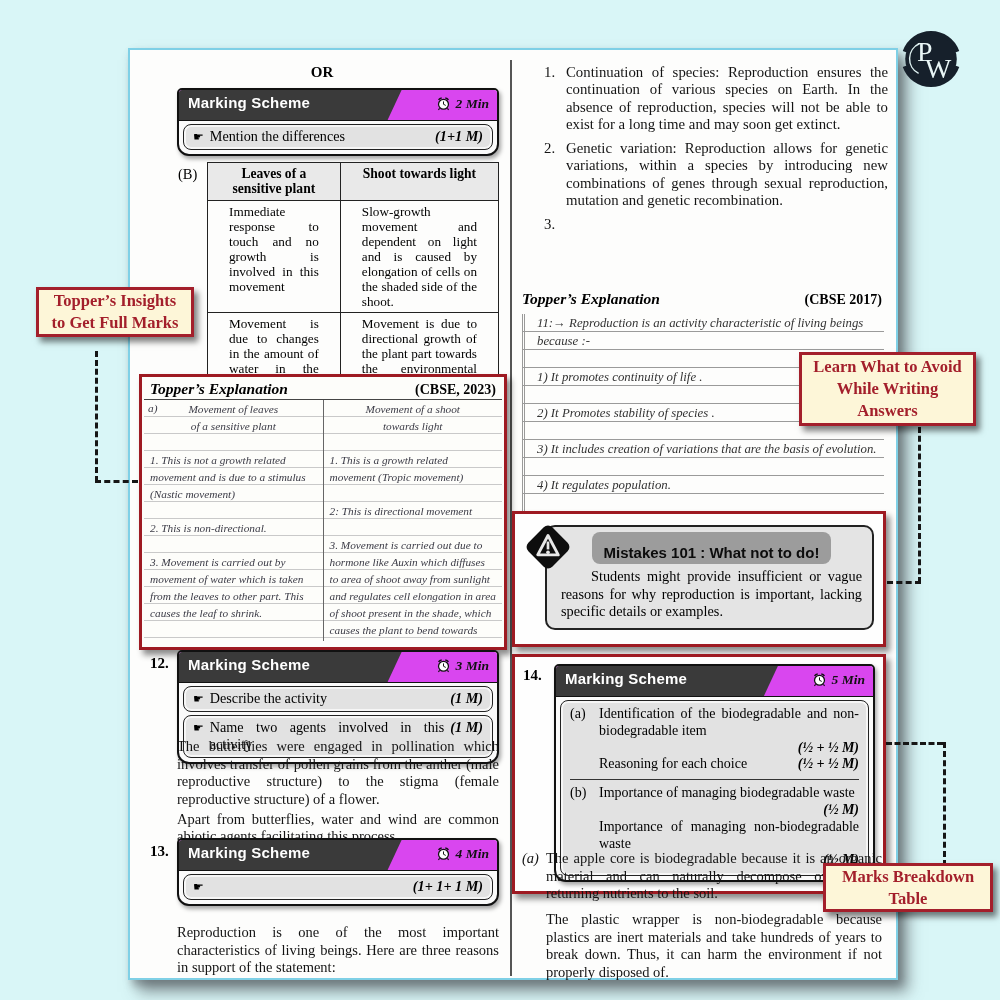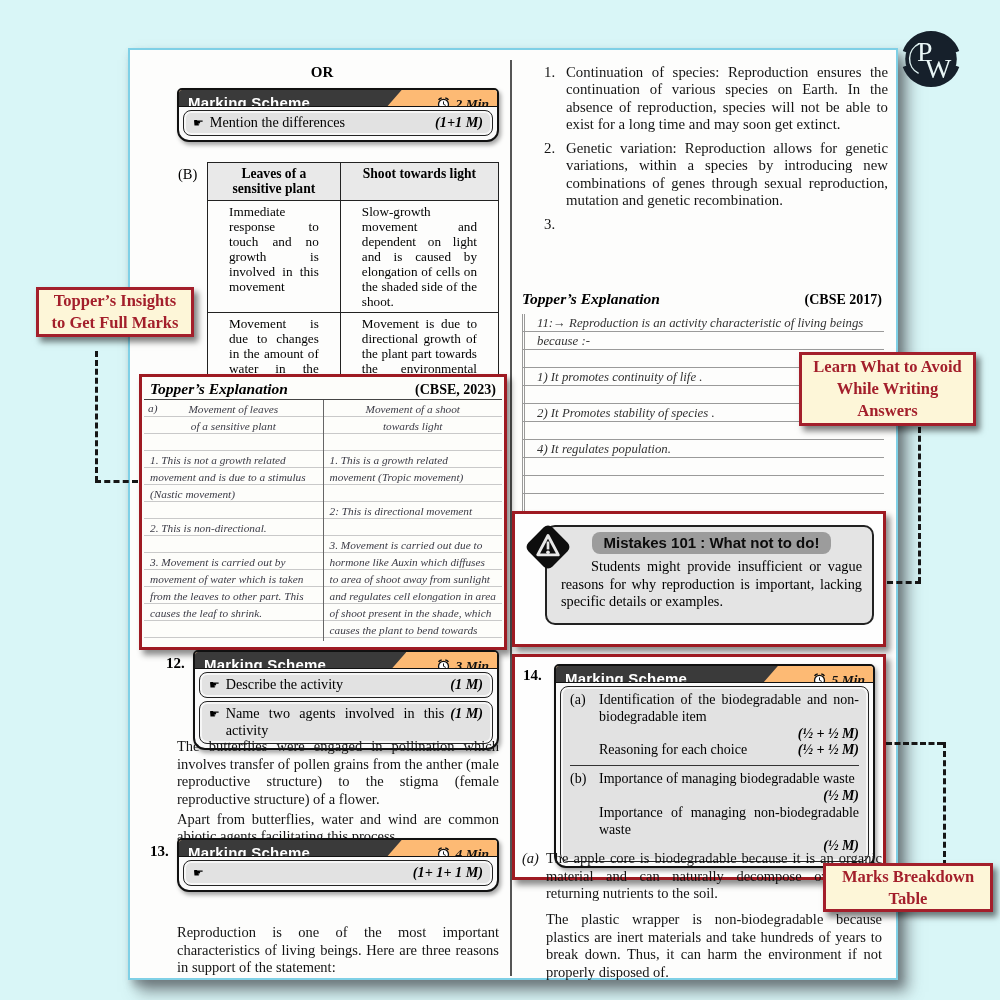--- a/index.html
+++ b/index.html
@@ -15,21 +15,21 @@
   .col-divider { position:absolute; left:380px; top:10px; height:916px; width:2px; background:#555; }
 
   .col-left  { position:absolute; left:47px;  top:12px; width:322px; height:912px; }
   .col-right { position:absolute; left:392px; top:12px; width:366px; height:912px; }
 
   .para { font-size:14.5px; line-height:1.22; text-align:justify; color:#141414; }
 
   
   .ms { border:2px solid #111; border-radius:5px 5px 12px 12px; background:#fafafa;
         box-shadow:2px 3px 4px rgba(0,0,0,.35); }
-  .ms-head { position:relative; height:17px; background:#fdba74; border-bottom:1.5px solid #111;
+  .ms-head { position:relative; height:31px; background:#d946ef; border-bottom:1.5px solid #111;
              border-radius:3px 3px 0 0; overflow:hidden; }
   .ms-head-dark { position:absolute; left:0; top:0; bottom:0; width:70%;
         background:#3a3a3a; color:#fff; font:bold 15px "Liberation Sans", sans-serif;
         line-height:26px; padding-left:9px; letter-spacing:.2px;
         clip-path:polygon(0 0,100% 0,calc(100% - 14px) 100%,0 100%); }
   .ms-time { position:absolute; right:8px; top:0; height:27px; display:flex; align-items:center; gap:5px;
              font:bold italic 13.5px "Liberation Serif", serif; color:#111; }
   .ms-items { padding:3px 4px 4px; }
   .ms-item { display:flex; flex-wrap:wrap; align-items:baseline; column-gap:6px;
              border:1.8px solid #222; border-radius:8px; background:#e2e2e2;
@@ -63,21 +63,21 @@
             background:repeating-linear-gradient(to bottom, #fdfdfa 0 16px, #c9c9c9 16px 17px);
             font-style:italic; font-size:11.3px; line-height:17px; color:#3b3b46; overflow:hidden; }
   .hw-col { flex:1; padding:1px 6px 0; }
   .hw-col + .hw-col { border-left:1.2px solid #666; }
   .hw-head { text-align:center; }
   .hw-p { margin-top:17px; }
   .hw-marker { position:absolute; left:4px; top:0; font-style:italic; }
   .hw2023 .hw-col:first-child { padding-left:18px; }
 
   .q-num { position:absolute; left:-29px; top:3px; font-weight:bold; font-size:15px; }
-  .q12-ms { position:absolute; top:588px; left:0; right:0;margin-left:16px; }
+  .q12-ms { position:absolute; top:588px; left:0; right:0; }
   .q12-paras { position:absolute; top:676px; left:0; right:0; }
   .q12-paras .para + .para { margin-top:2px; }
   .q13-ms { position:absolute; top:776px; left:0; right:0; }
   .q13-para { position:absolute; top:862px; left:0; right:0; }
 
   
   .r-list { position:absolute; top:2px; left:0; width:366px; }
   .r-li { position:relative; padding-left:44px; margin-bottom:6px; font-size:14.8px;
           line-height:1.18; text-align:justify; color:#141414; }
   .r-li .num { position:absolute; left:22px; }
@@ -88,21 +88,21 @@
             background:repeating-linear-gradient(to bottom, transparent 0 17px, #9a9a9a 17px 18px);
             font-style:italic; font-size:12.8px; line-height:18px; color:#333; }
   .hw2017 .hw-line { margin-bottom:18px; }
 
   .mist-wrap { position:absolute; left:-10px; top:449px; width:374px; height:136px;
                border:3px solid #9e1a22; background:#fefefe;
                box-shadow:4px 5px 6px rgba(0,0,0,.45); }
   .mist-inner { position:relative; margin:11px 9px 9px 30px; border:2px solid #222; border-radius:10px;
                 background:#e4e4e4; padding:5px 10px 7px 14px; min-height:100px; }
   .mist-pill { width:fit-content; margin:0 auto 4px; background:#9c9c9c; border-radius:8px;
-               padding:2px 12px 3px; font:bold 15px "Liberation Sans", sans-serif; color:#0c0c0c; }
+               padding:12px 12px 3px; font:bold 15px "Liberation Sans", sans-serif; color:#0c0c0c; }
   .mist-body { font-size:14.3px; line-height:1.24; text-align:justify; text-indent:30px; }
   .warn-ico { position:absolute; left:4px; top:4px; width:58px; height:58px; z-index:2; }
 
   .q14-wrap { position:absolute; left:-10px; top:592px; width:374px;
               border:3px solid #9e1a22; background:#fefefe;
               box-shadow:4px 5px 6px rgba(0,0,0,.45);
               padding:7px 8px 9px; display:flex; gap:5px; }
   .q14-num { width:26px; font-weight:bold; font-size:15px; padding-top:3px; }
   .q14-ms { flex:1; }
   .ms14-items { border:1.8px solid #222; border-radius:8px; background:#e2e2e2;
@@ -292,20 +292,21 @@
     </div>
 
     <div class="topper2017-head">
       <span class="t-title">Topper’s Explanation</span>
       <span class="t-src">(CBSE 2017)</span>
     </div>
     <div class="hw2017">
       <div class="hw-line">11:→  Reproduction is an activity characteristic of living beings because :-</div>
       <div class="hw-line">1) It promotes continuity of life .</div>
       <div class="hw-line">2) It Promotes stability of species .</div>
+      <div class="hw-line">3) It includes creation of variations that are the basis of evolution.</div>
       <div class="hw-line">4) It regulates population.</div>
     </div>
 
     <div class="mist-wrap">
       <span class="warn-ico">
         <svg viewBox="0 0 48 48" width="58" height="58">
             <rect x="10" y="10" width="28" height="28" rx="5" transform="rotate(45 24 24)" fill="#0e0e0e"></rect>
             <path d="M24 14.5 L32.5 30.5 H15.5 Z" fill="none" stroke="#e8e8e8" stroke-width="2.4" stroke-linejoin="round"></path>
             <rect x="22.9" y="19.5" width="2.2" height="6.5" fill="#e8e8e8"></rect>
             <circle cx="24" cy="28.4" r="1.5" fill="#e8e8e8"></circle>

